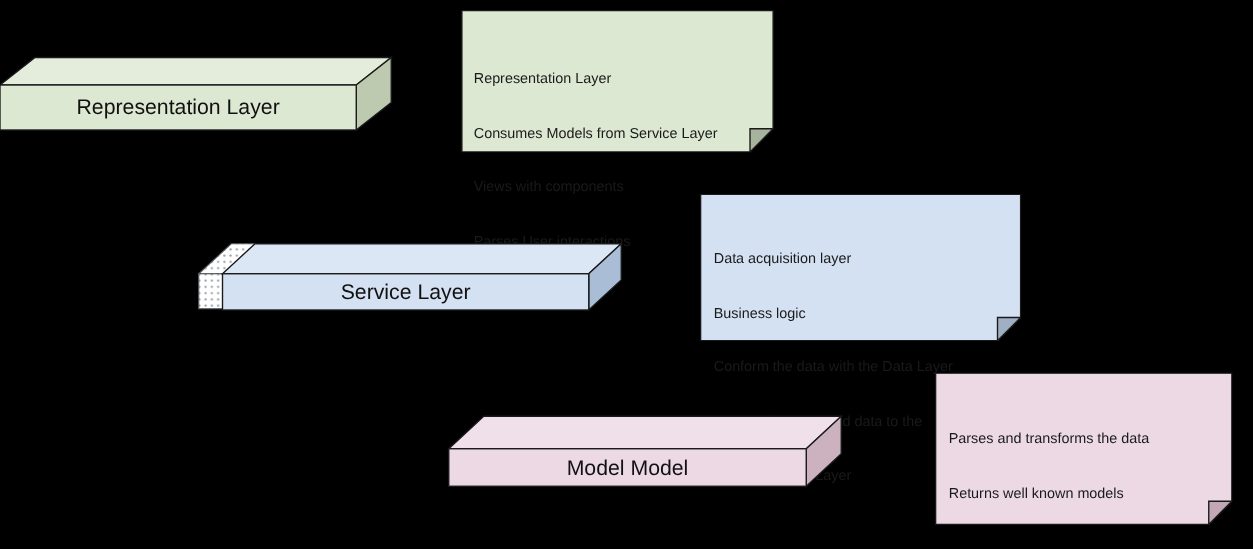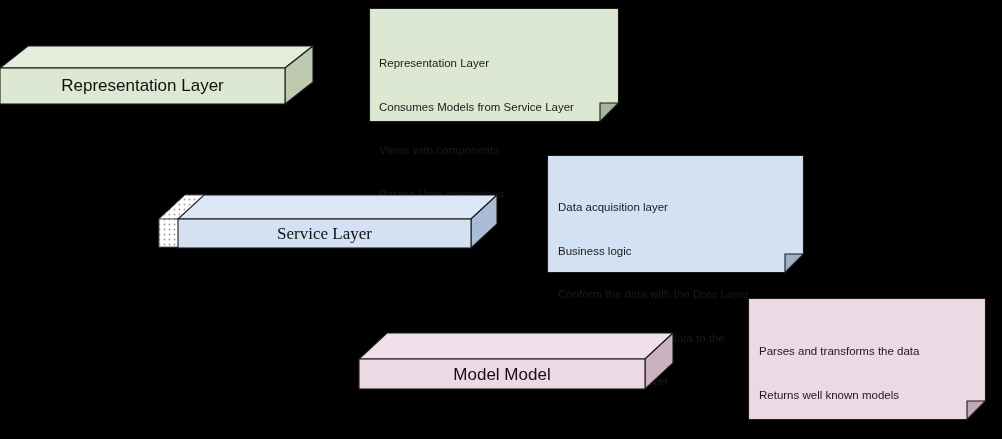--- a/index.html
+++ b/index.html
@@ -105,24 +105,24 @@
 
   <div class="slab" style="left:176px; top:192px; width:326px; height:58px;">
     <svg width="326" height="58" viewBox="0 0 326 58">
 
       <polygon points="2,27 28,3 321,3 295,27" fill="#dce7f5" stroke="#1a1a1a" stroke-width="1.1"></polygon>
 
       <polygon points="295,27 321,3 321,32 295,56" fill="#a9bed6" stroke="#1a1a1a" stroke-width="1.1"></polygon>
 
       <rect x="2" y="27" width="293" height="29" fill="#d4e1f2" stroke="#1a1a1a" stroke-width="1.1"></rect>
     </svg>
-    <div class="slab-label" style="top:32px; left:2px; width:293px;font-family:Liberation Serif, serif;">Service Layer</div>
+    <div class="slab-label" style="top:32px; left:2px; width:293px;">Service Layer</div>
   </div>
 
-  <div class="note" style="left:547px; top:155px; width:257px; height:118px;">
+  <div class="note" style="left:560px; top:155px; width:257px; height:118px;">
     <svg width="257" height="118" viewBox="0 0 257 118">
       <path d="M0.5,0.5 L256.5,0.5 L256.5,99 L238,117.5 L0.5,117.5 Z" fill="#d4e1f2" stroke="#1a1a1a" stroke-width="1.1"></path>
       <path d="M238,117.5 L238,99 L256.5,99 Z" fill="#9fb0c4" stroke="#1a1a1a" stroke-width="1.1"></path>
     </svg>
     <div class="note-text" style="left:11px; top:16px;">
       <span class="note-line">Data acquisition layer</span>
       <span class="note-line">Business logic</span>
       <span class="note-line">Conform the data with the Data Layer</span>
       <span class="note-line">Returns the expected data to the</span>
       <span class="note-line">Representation Layer</span>

